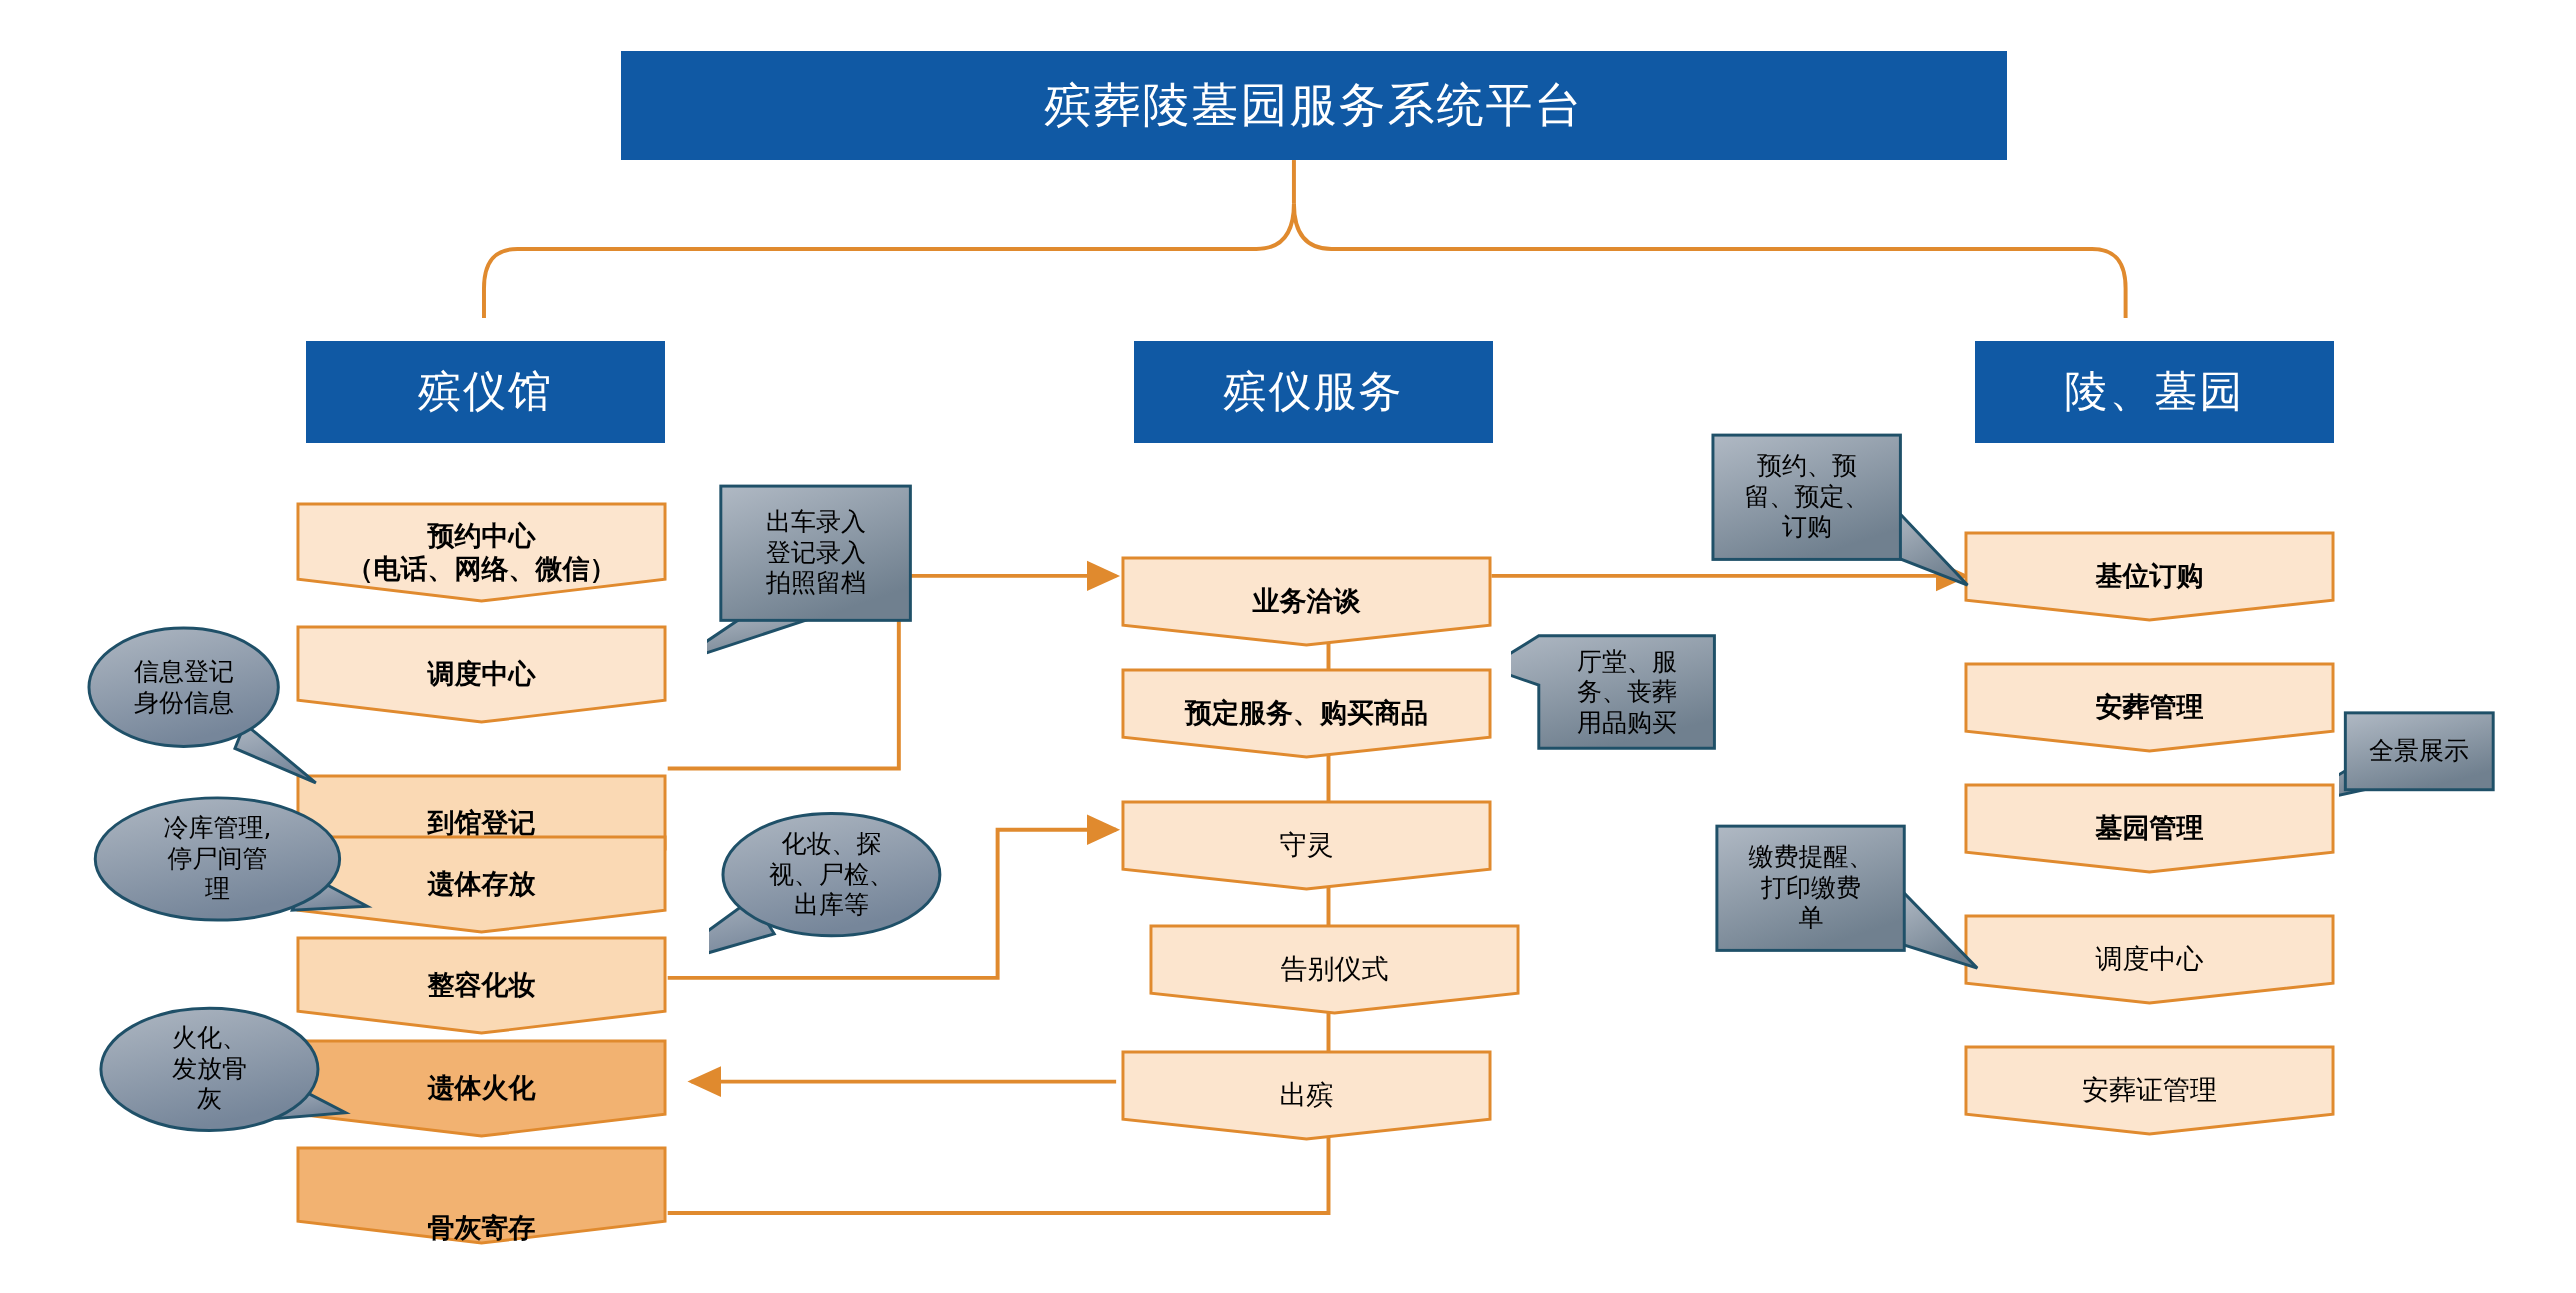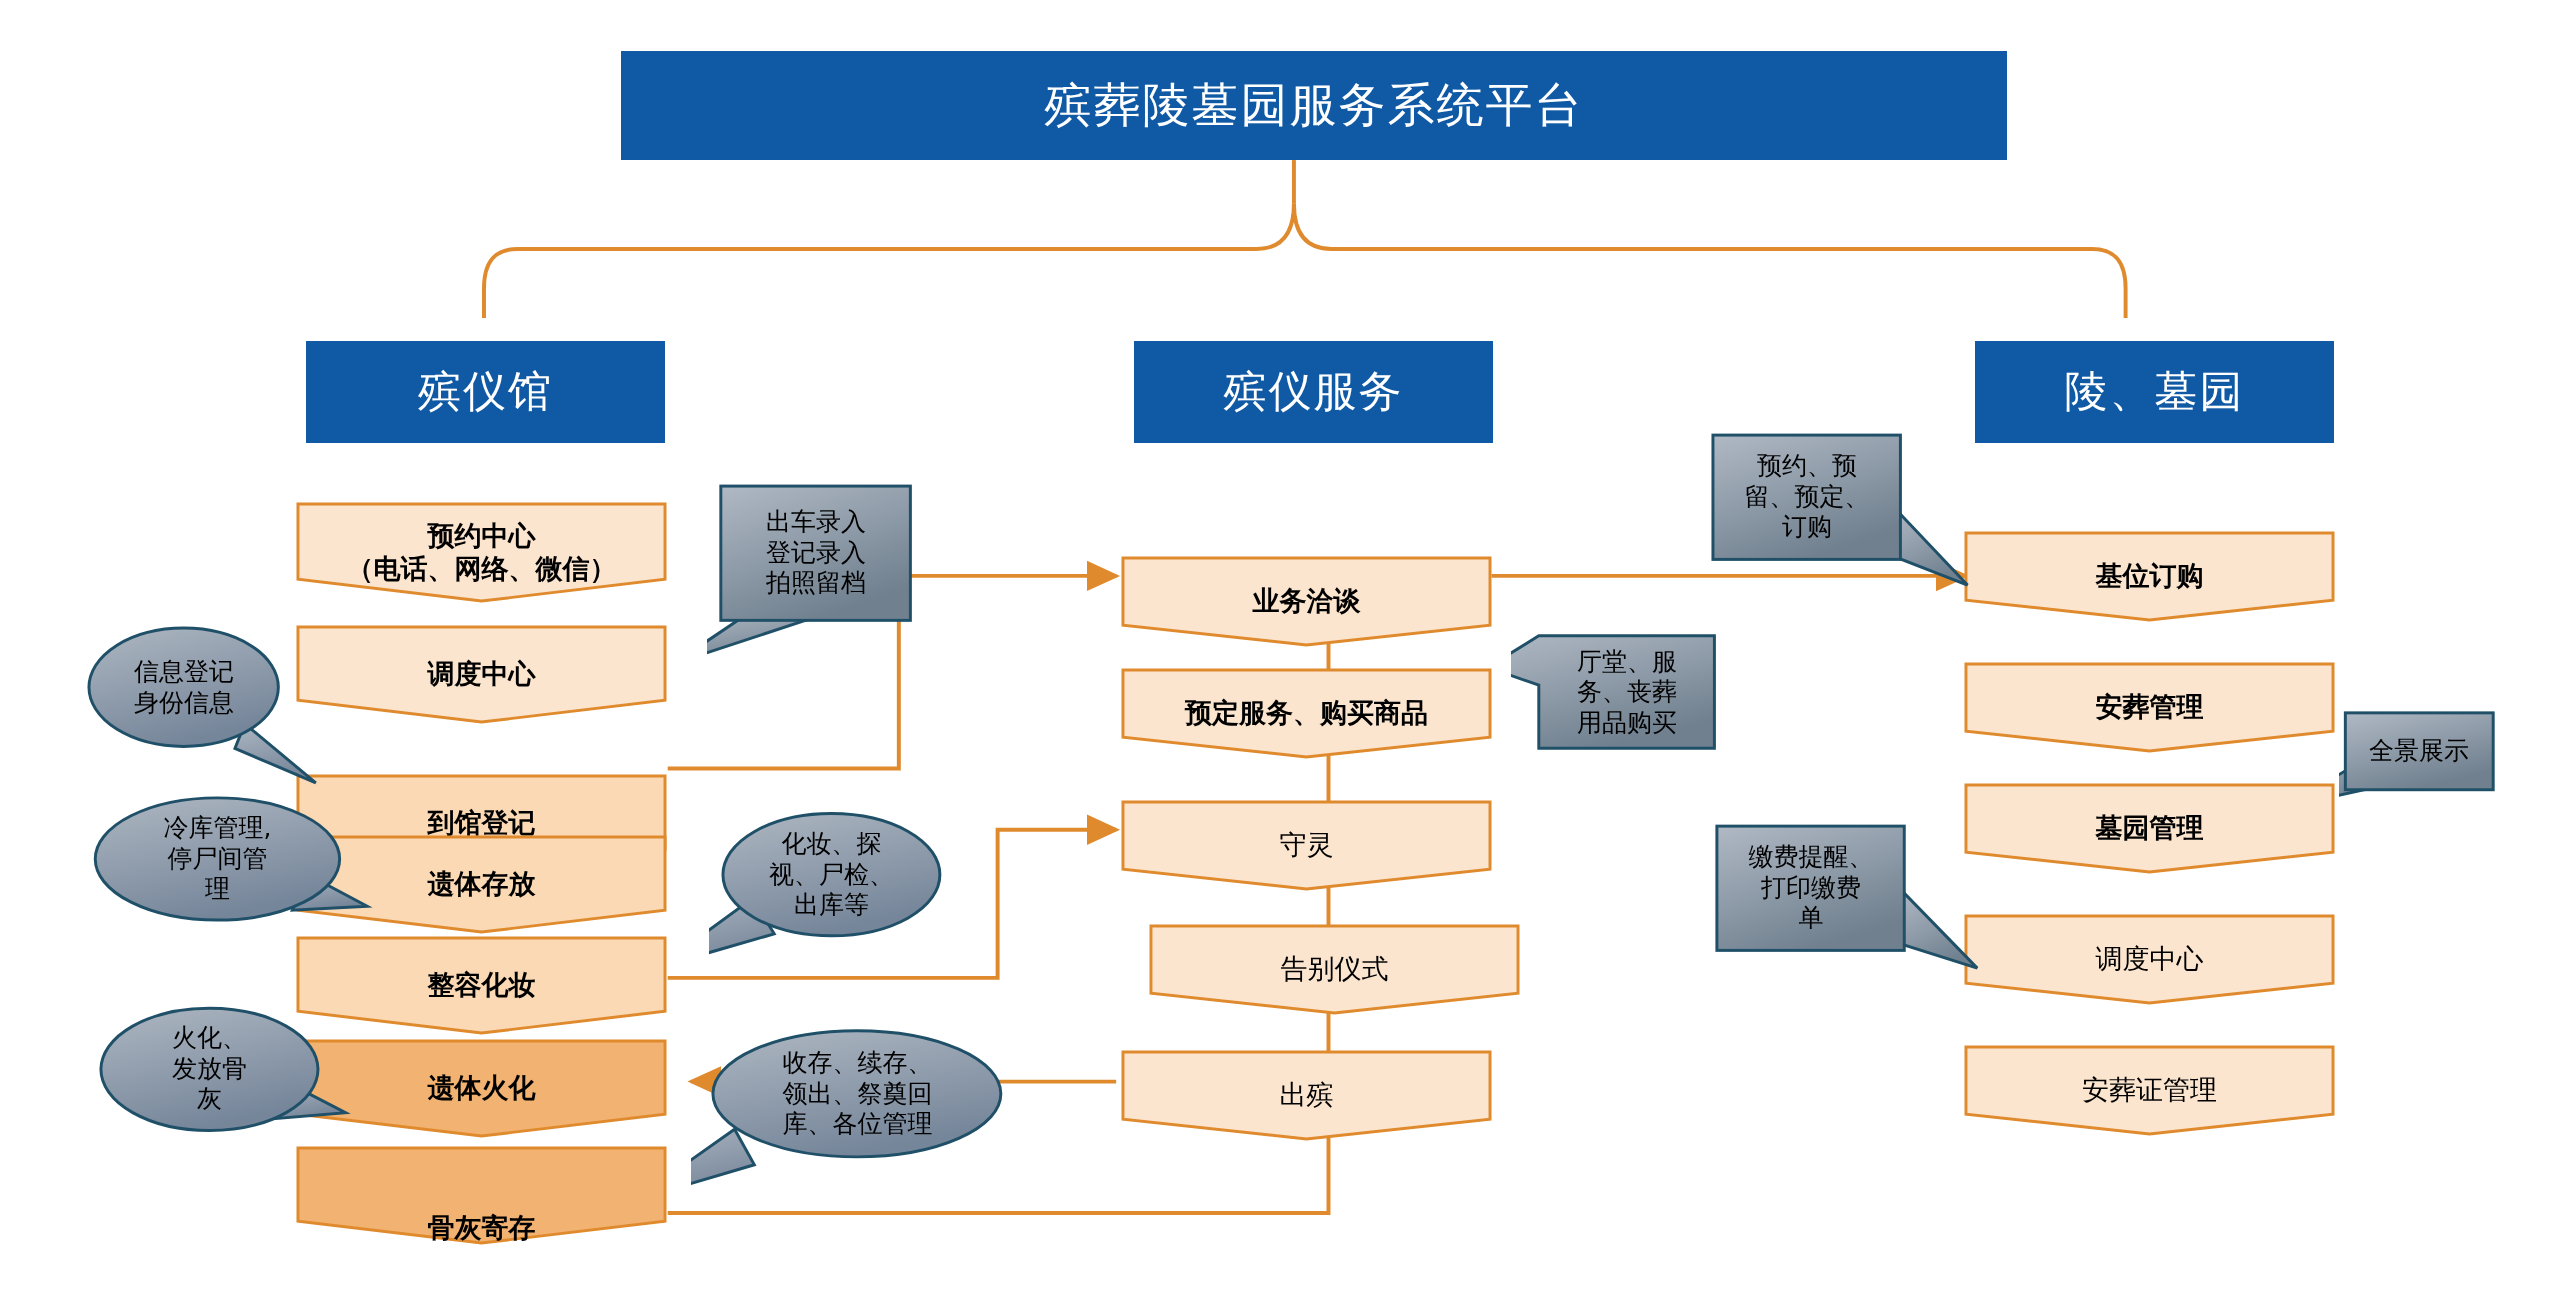--- a/index.html
+++ b/index.html
@@ -260,33 +260,20 @@
         <stop offset="0%" stop-color="#AEB7C2"></stop>
             <stop offset="100%" stop-color="#76869A"></stop>
       </linearGradient>
         </defs>
       <path d="M44,118 L66,154 L-52,188 z" fill="url(#g5)" stroke="#1F5068" stroke-width="3"></path>
       <ellipse cx="124" cy="94" rx="110" ry="62" fill="url(#g5)" stroke="#1F5068" stroke-width="3"></ellipse>
     </svg>
     <div class="txt" style="left:20px;top:32px;width:205px;height:122px;">化妆、探<br>视、尸检、<br>出库等</div>
   </div>
 
-  <div class="callout" style="left:691px;top:1007px;width:316px;height:212px;">
-    <svg width="316" height="212" viewBox="0 0 320 215">
-      <defs>
-          <linearGradient id="g6" x1="0" y1="0" x2="0.4" y2="1">
-        <stop offset="0%" stop-color="#AEB7C2"></stop>
-            <stop offset="100%" stop-color="#76869A"></stop>
-      </linearGradient>
-        </defs>
-      <path d="M44,124 L64,160 L-58,196 z" fill="url(#g6)" stroke="#1F5068" stroke-width="3"></path>
-      <ellipse cx="168" cy="88" rx="146" ry="64" fill="url(#g6)" stroke="#1F5068" stroke-width="3"></ellipse>
-    </svg>
-    <div class="txt" style="left:28px;top:24px;width:277px;height:126px;">收存、续存、<br>领出、祭奠回<br>库、各位管理</div>
-  </div>
 
   <div class="callout" style="left:1709px;top:427px;width:296px;height:178px;">
     <svg width="296" height="178" viewBox="0 0 300 180">
       <defs>
           <linearGradient id="g7" x1="0" y1="0" x2="0.5" y2="1">
         <stop offset="0%" stop-color="#B0B9C4"></stop>
             <stop offset="100%" stop-color="#70808F"></stop>
       </linearGradient>
         </defs>
       <path d="M190,84 L190,132 L262,160 z" fill="url(#g7)" stroke="#1F5068" stroke-width="3"></path>

